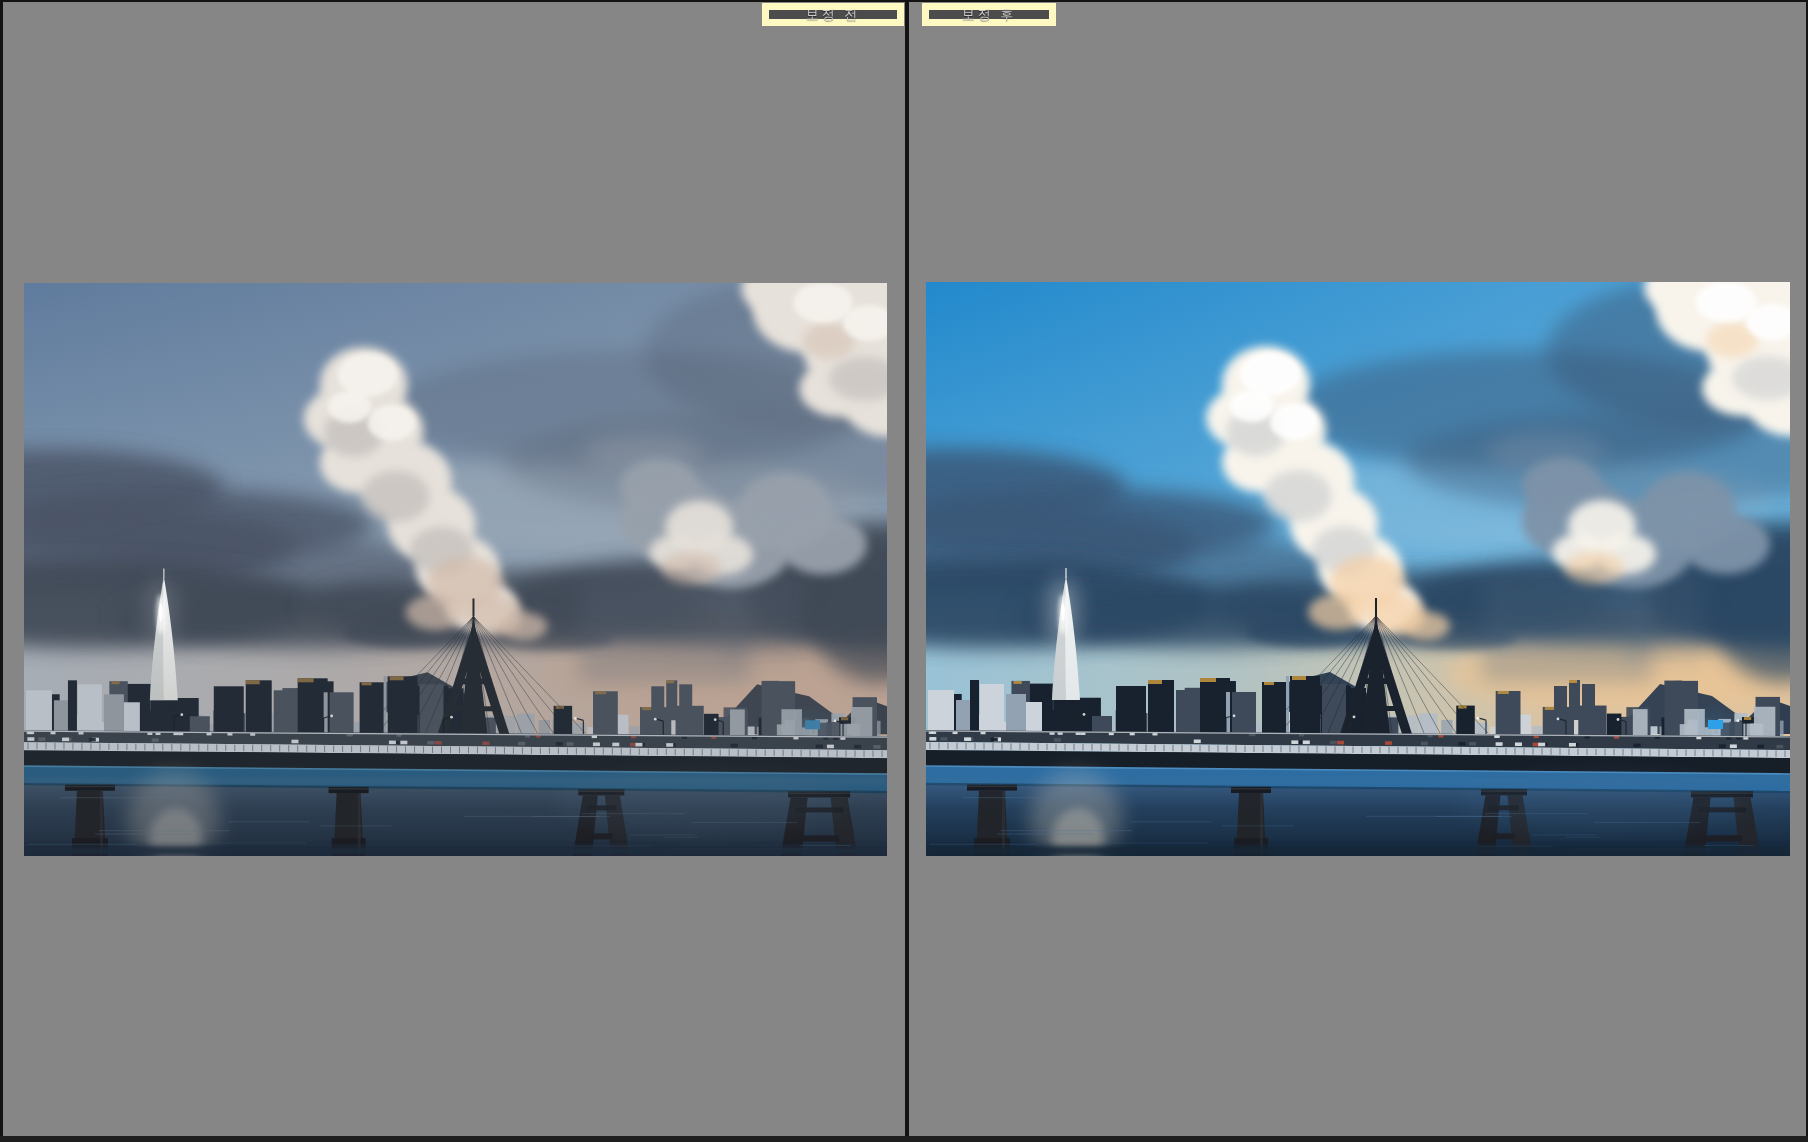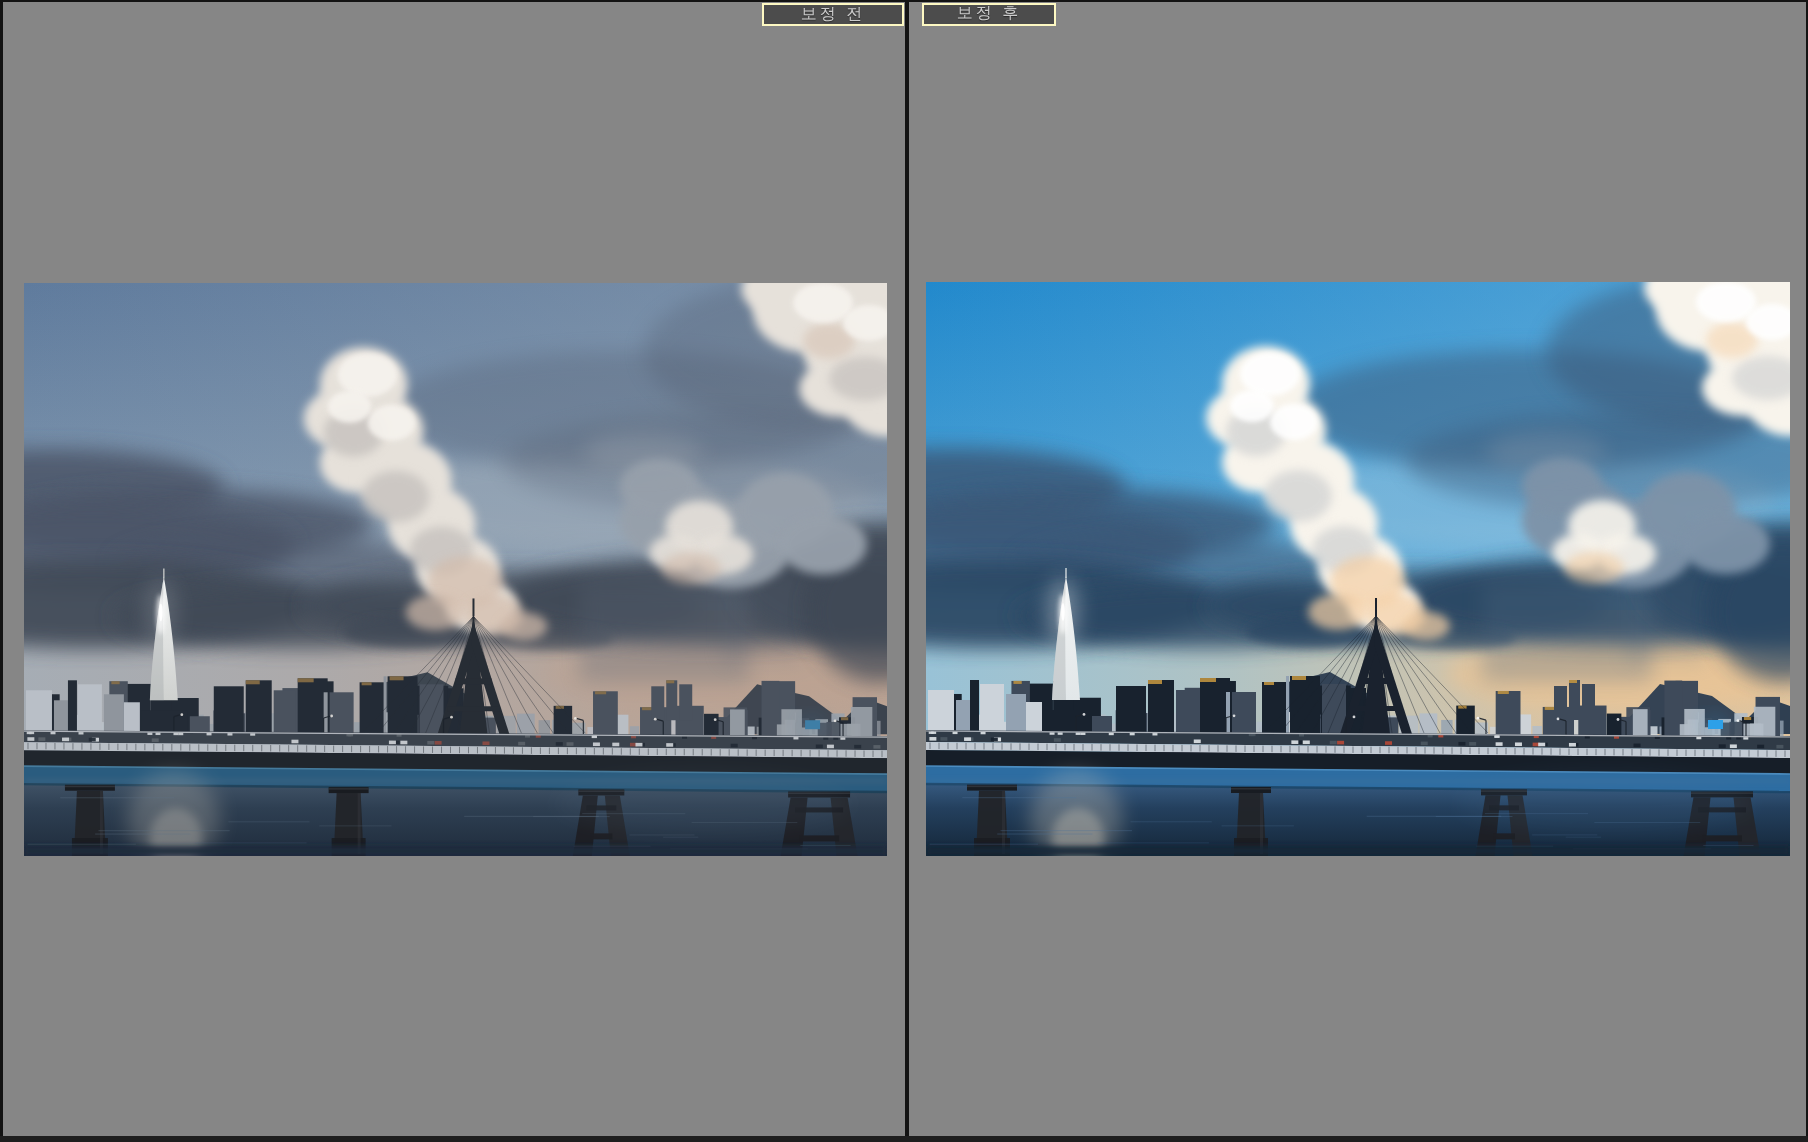--- a/index.html
+++ b/index.html
@@ -7,26 +7,26 @@
        font-family:"Liberation Sans",sans-serif;}
   .edge{position:absolute;background:#131313;}
   .edge-left{left:0;top:0;width:3px;height:1142px;}
   .edge-top{left:0;top:0;width:1808px;height:2px;}
   .edge-right{right:0;top:0;width:2px;height:1142px;}
   .bottom-bar{position:absolute;left:0;bottom:0;width:1808px;height:6px;background:#1e1e1e;}
   .pane{position:absolute;top:0;height:1142px;}
   .pane-before{left:3px;width:902px;}
   .pane-after{left:909px;width:897px;}
   .divider{position:absolute;left:905px;top:0;width:4px;height:1142px;background:#131313;}
-  .label-badge{position:absolute;top:3px;height:23px;background:#4c4c4c;border:2px solid #fef9c3;
+  .label-badge{position:absolute;top:3px;height:23px;background:#4c4c4c;border:7px solid #fef9c3;
        box-sizing:border-box;display:flex;align-items:center;justify-content:center;
-       color:#cbcbcb;font-size:16px;letter-spacing:3px;text-shadow:0 1px 1px rgba(0,0,0,.45);
+       color:#cbcbcb;font-size:13px;letter-spacing:3px;text-shadow:0 1px 1px rgba(0,0,0,.45);
        user-select:none;}
   .badge-before{left:762px;width:142px;}
-  .badge-after{left:922px;width:134px;align-items:flex-end;}
+  .badge-after{left:922px;width:134px;}
   .photo{position:absolute;background:#223;}
   .photo-before{left:24px;top:283px;width:863px;height:573px;}
   .photo-after{left:926px;top:282px;width:864px;height:574px;}
   .photo svg{display:block;width:100%;height:100%;}
 </style>
 </head>
 <body>
 
 <div class="app">
 

